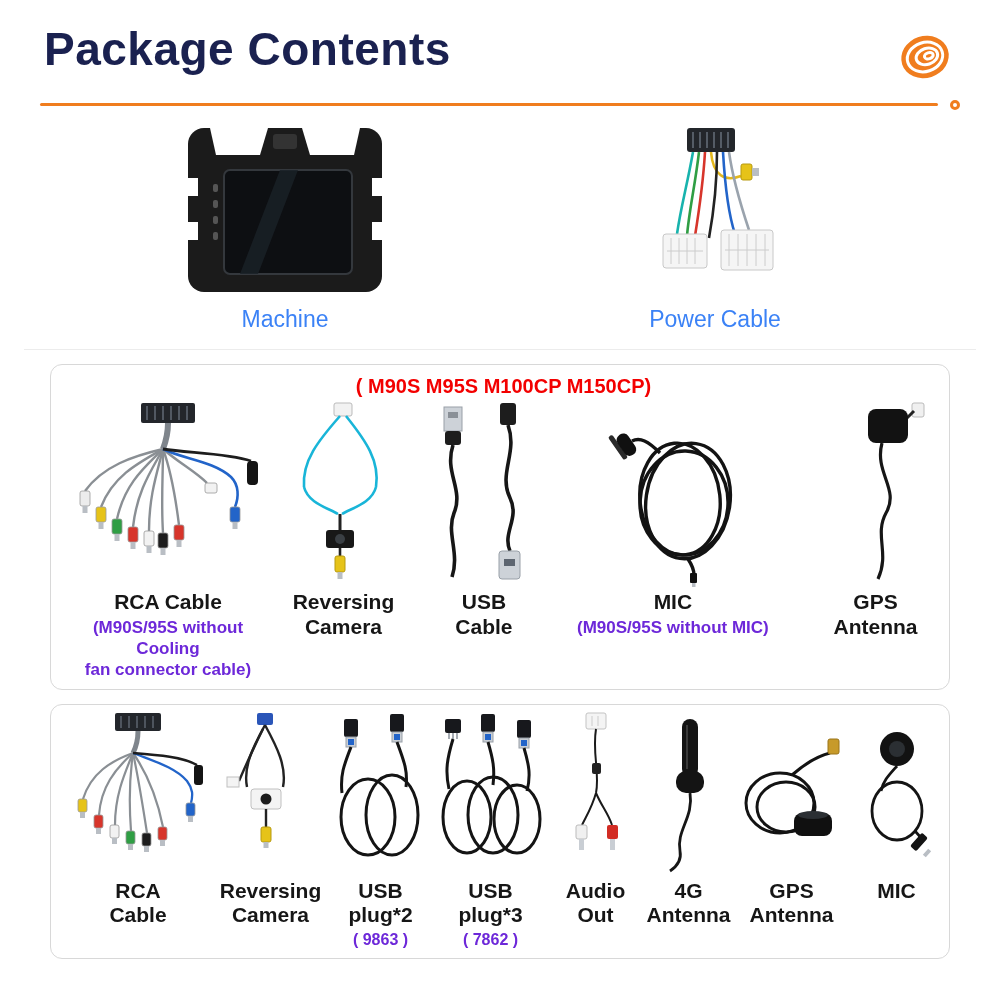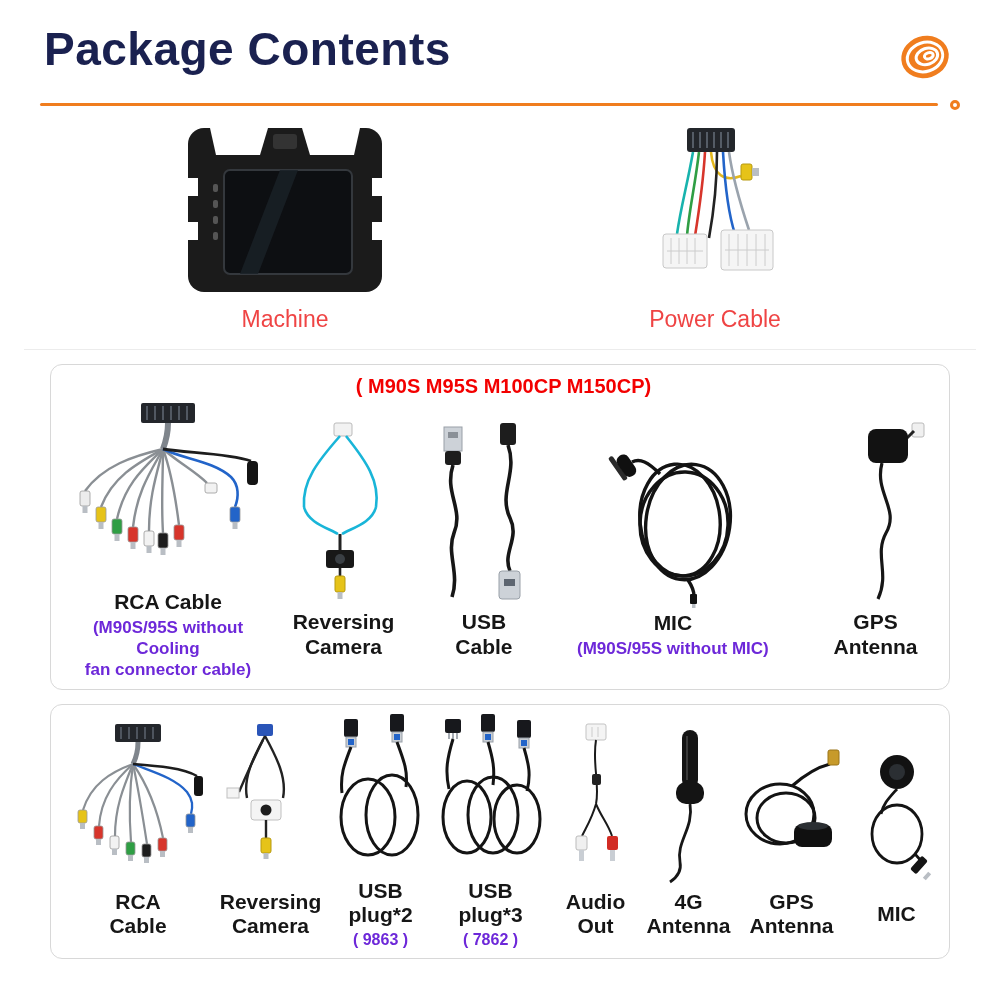--- a/index.html
+++ b/index.html
@@ -18,28 +18,28 @@
   .logo { width:62px; height:62px; margin-top:2px; }
 
   .rule-wrap { position:relative; margin:12px 40px 0 40px; height:10px; }
   .rule { position:absolute; left:0; right:22px; top:3px; height:3px; background:#f07d1e; border-radius:2px; }
   .rule-dot { position:absolute; right:0; top:0; width:10px; height:10px; border-radius:50%; border:3px solid #f07d1e; background:#fff; }
 
   
   .top-row { display:flex; padding:12px 70px 0 70px; }
   .top-item { flex:1; display:flex; flex-direction:column; align-items:center; }
   .top-item .img { height:176px; display:flex; align-items:center; justify-content:center; }
-  .top-label { font-size:23px; color:#ef4444; margin-top:8px; }
+  .top-label { font-size:23px; color:#3b82f6; margin-top:8px; }
 
   .thin-divider { height:1px; background:#ececec; margin:16px 24px 0 24px; }
 
   
   .box { border:1px solid #d8d8d8; border-radius:12px; margin:14px 50px 0 50px; padding:6px 5px 8px 12px; background:#fff; }
   .box1-title { text-align:center; color:#f30000; font-size:20px; font-weight:700; padding:4px 0 2px 0; }
-  .items-row { display:flex; align-items:center; }
+  .items-row { display:flex; align-items:flex-start; }
   .item { display:flex; flex-direction:column; align-items:center; }
   .item .img { display:flex; align-items:center; justify-content:center; }
   .box1 .img { height:188px; }
   .box2 .img { height:166px; }
   .item-label { font-size:21px; font-weight:700; color:#161616; text-align:center; line-height:1.18; white-space:pre-line; margin-top:2px; }
   .item-note { color:#6d28d9; font-size:16px; font-weight:700; text-align:center; line-height:1.25; white-space:pre-line; margin-top:2px; }
   .item-note.big { font-size:17px; }
 
   
   .b1c1{flex:0 0 23%;} .b1c2{flex:0 0 16%;} .b1c3{flex:0 0 15%;} .b1c4{flex:0 0 27%;} .b1c5{flex:0 0 19%;}

